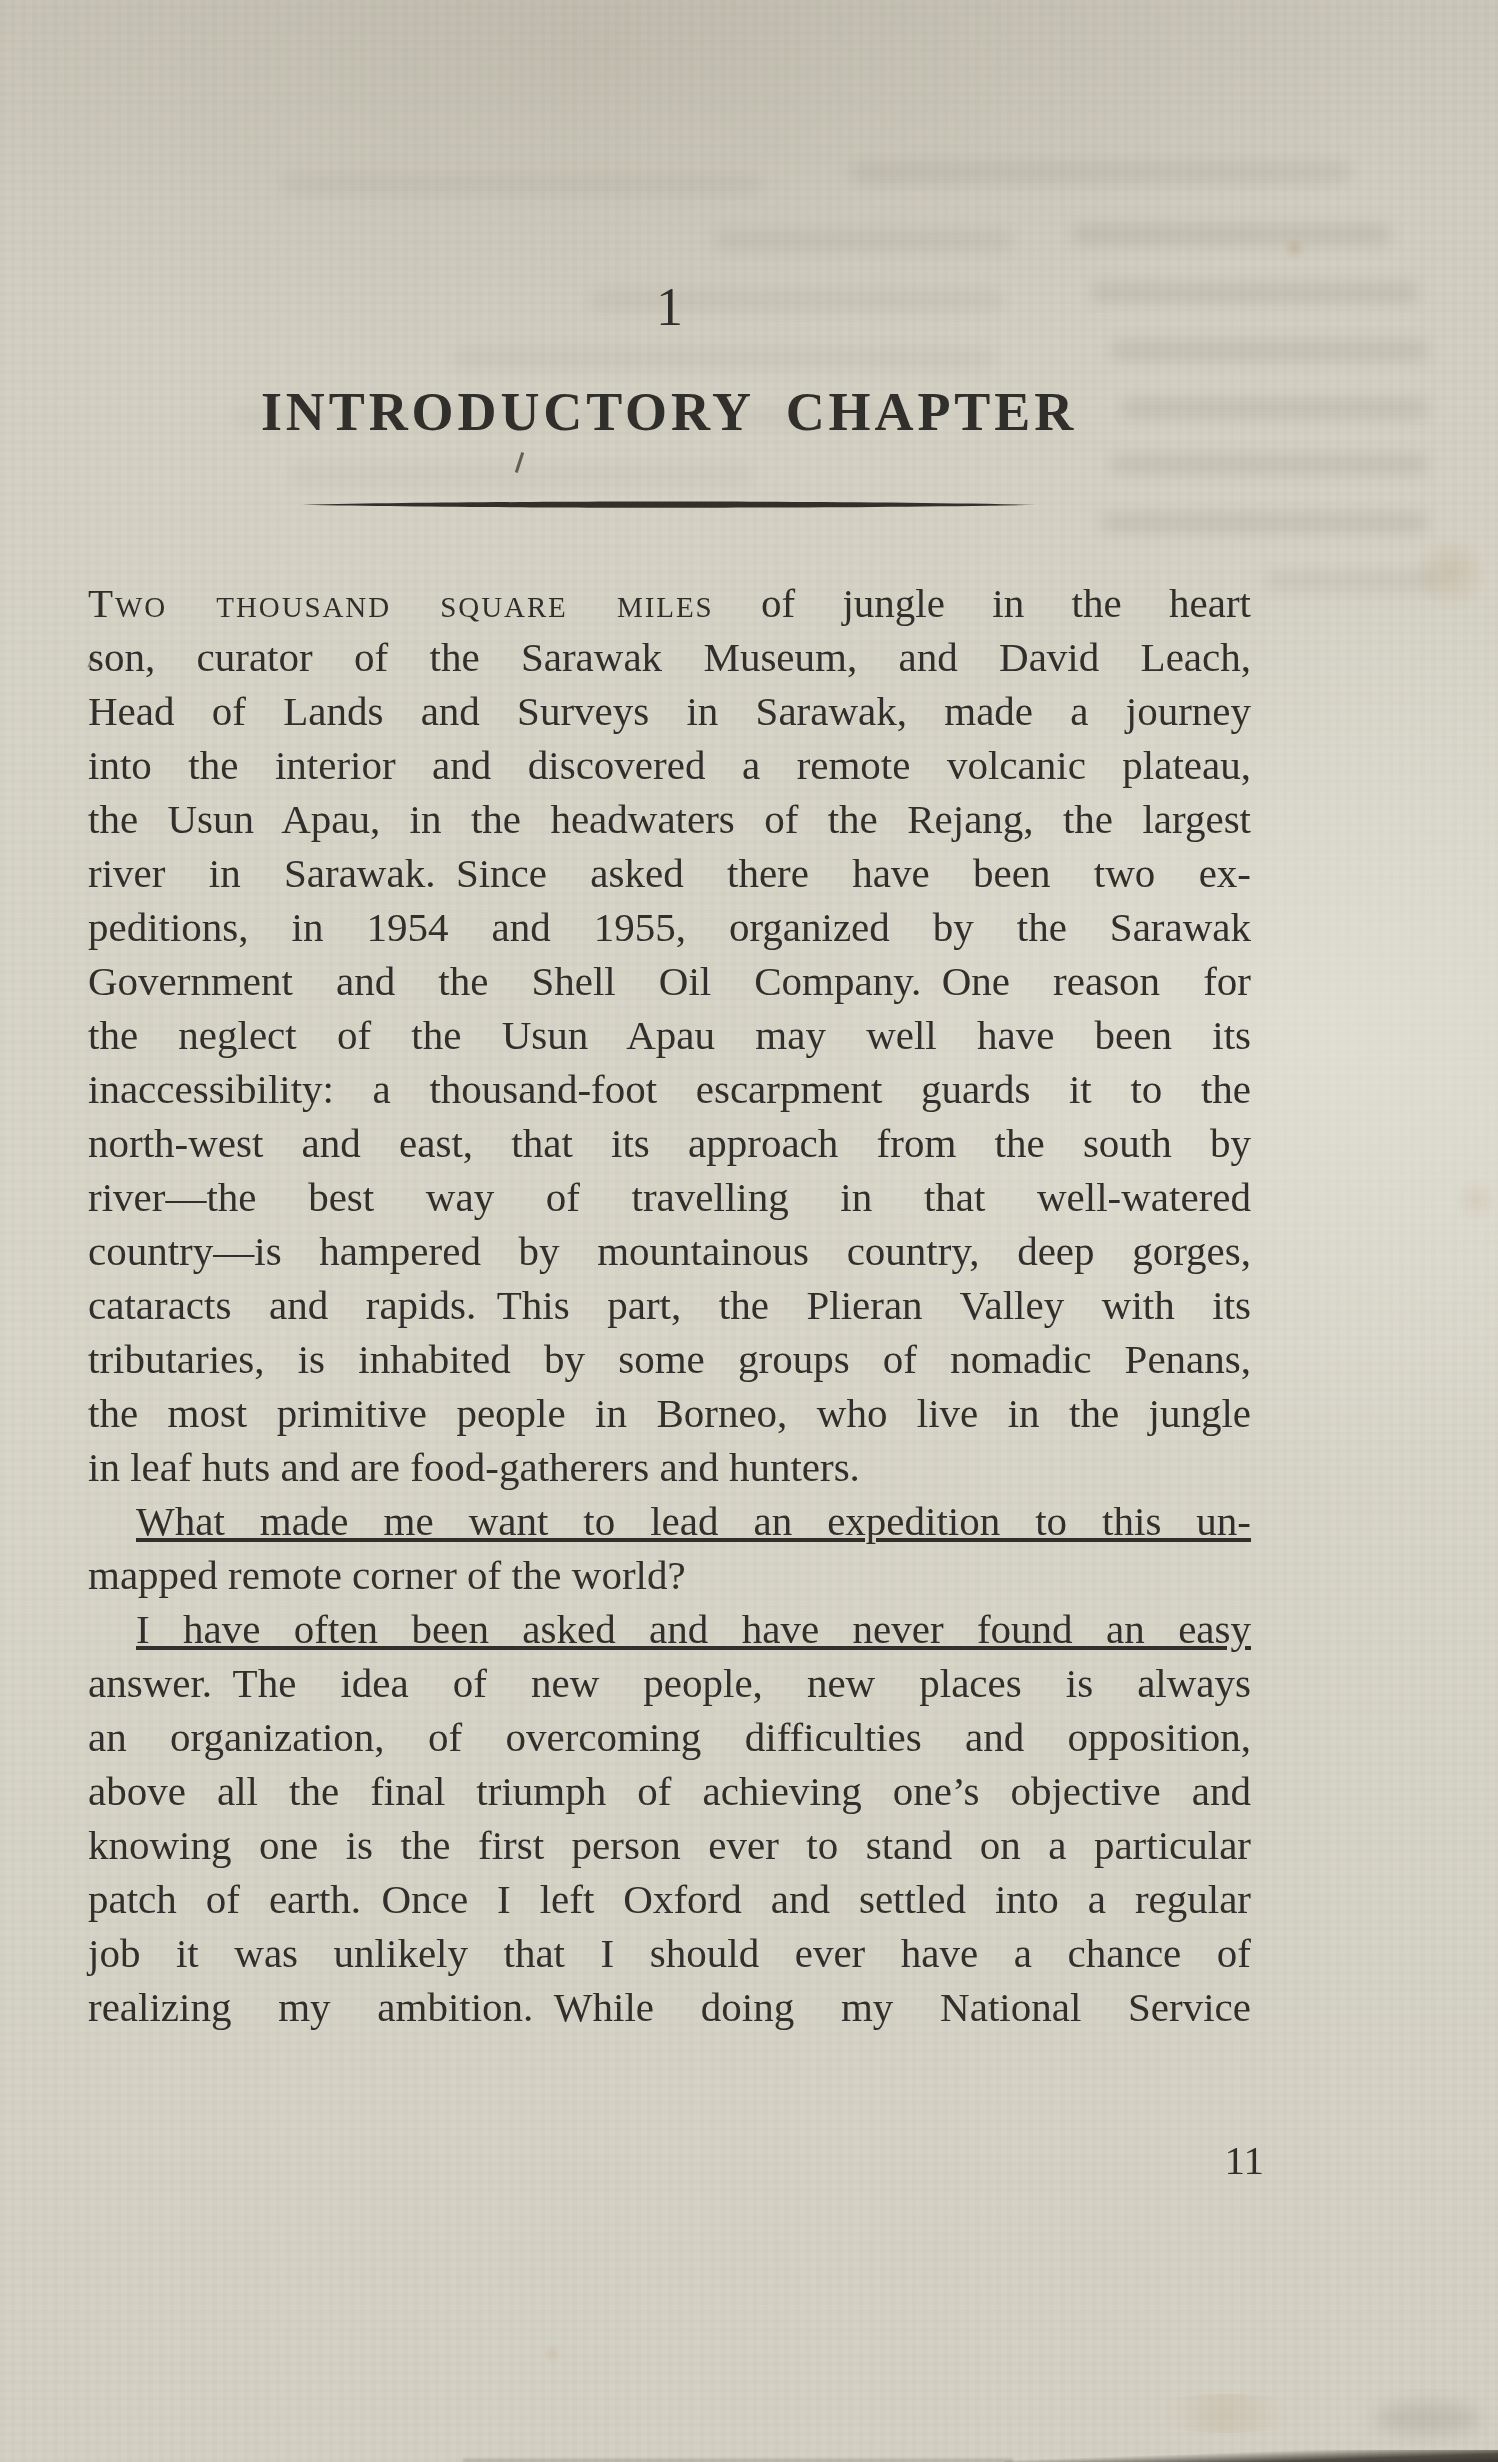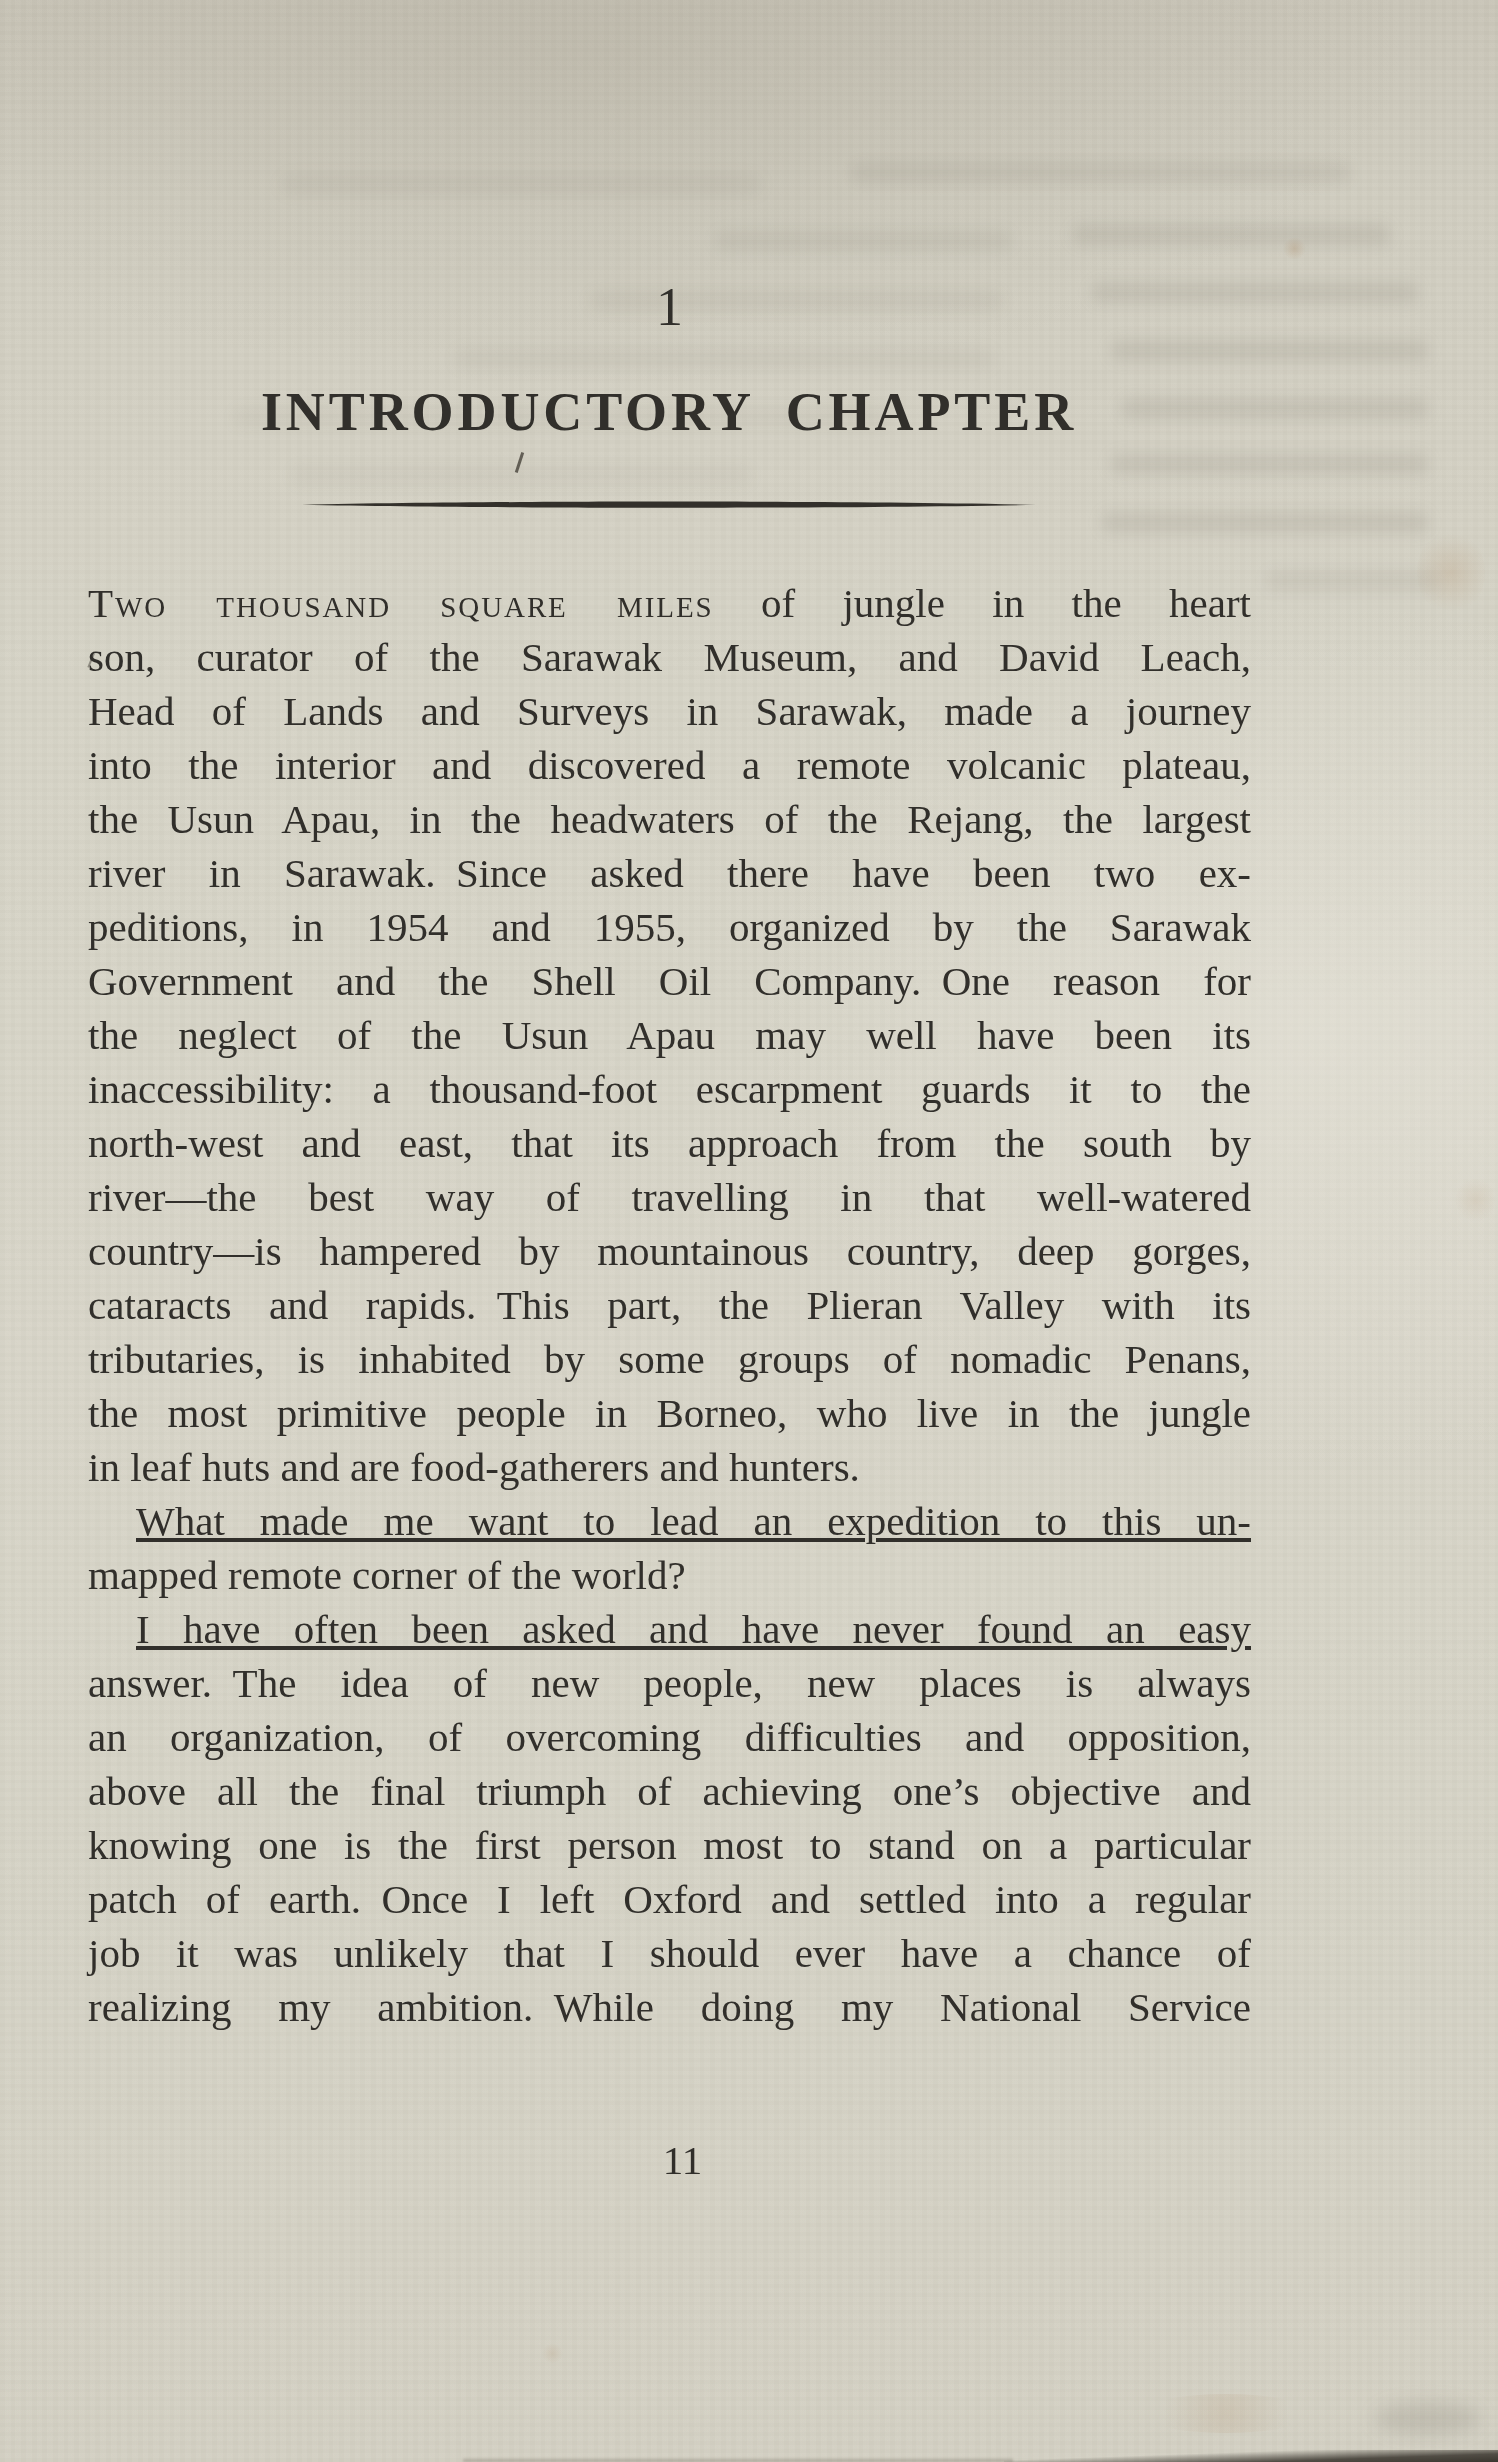--- a/index.html
+++ b/index.html
@@ -40,21 +40,21 @@
   .line{
     height:54px;line-height:54px;
     overflow:visible;
   }
   .j{text-align:justify;text-align-last:justify;}
   .end{text-align:left;text-align-last:left;}
   .indent{text-indent:48px;text-decoration:underline;}
   .sc{font-variant:small-caps;letter-spacing:1.9px;}
   .page-number{
     position:absolute;top:2136px;left:101px;width:1163px;
-    text-align:center;font-size:41px;line-height:48px;
+    text-align:right;font-size:41px;line-height:48px;
   }
   
   .smudge{
     position:absolute;height:21px;border-radius:10.6px;
     background:rgba(125,120,106,0.16);
     filter:blur(6.8px);
   }
   
   .stain{
     position:absolute;border-radius:50%;
@@ -130,21 +130,21 @@
     <div class="line j">cataracts and rapids. This part, the Plieran Valley with its</div>
     <div class="line j">tributaries, is inhabited by some groups of nomadic Penans,</div>
     <div class="line j">the most primitive people in Borneo, who live in the jungle</div>
     <div class="line end">in leaf huts and are food-gatherers and hunters.</div>
     <div class="line j indent">What made me want to lead an expedition to this un-</div>
     <div class="line end">mapped remote corner of the world?</div>
     <div class="line j indent">I have often been asked and have never found an easy</div>
     <div class="line j">answer. The idea of new people, new places is always</div>
     <div class="line j">an organization, of overcoming difficulties and opposition,</div>
     <div class="line j">above all the final triumph of achieving one’s objective and</div>
-    <div class="line j">knowing one is the first person most to stand on a particular</div>
+    <div class="line j">knowing one is the first person ever to stand on a particular</div>
     <div class="line j">patch of earth. Once I left Oxford and settled into a regular</div>
     <div class="line j">job it was unlikely that I should ever have a chance of</div>
     <div class="line j">realizing my ambition. While doing my National Service</div>
   </div>
 
   <div class="page-number">11</div>
 
   <div class="corner-smudge"></div>
   <div class="bottom-edge-left"></div>
   <div class="bottom-edge"></div>

